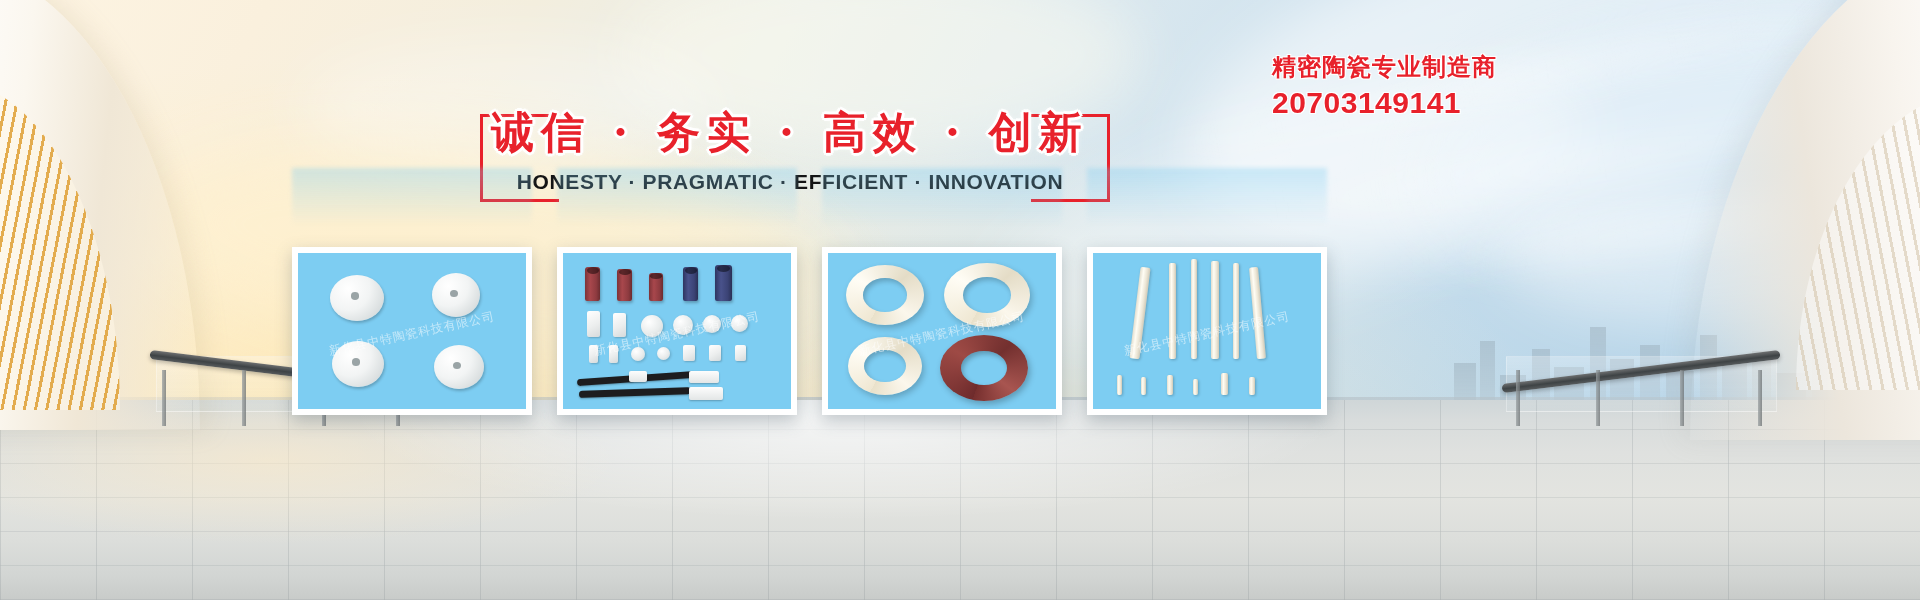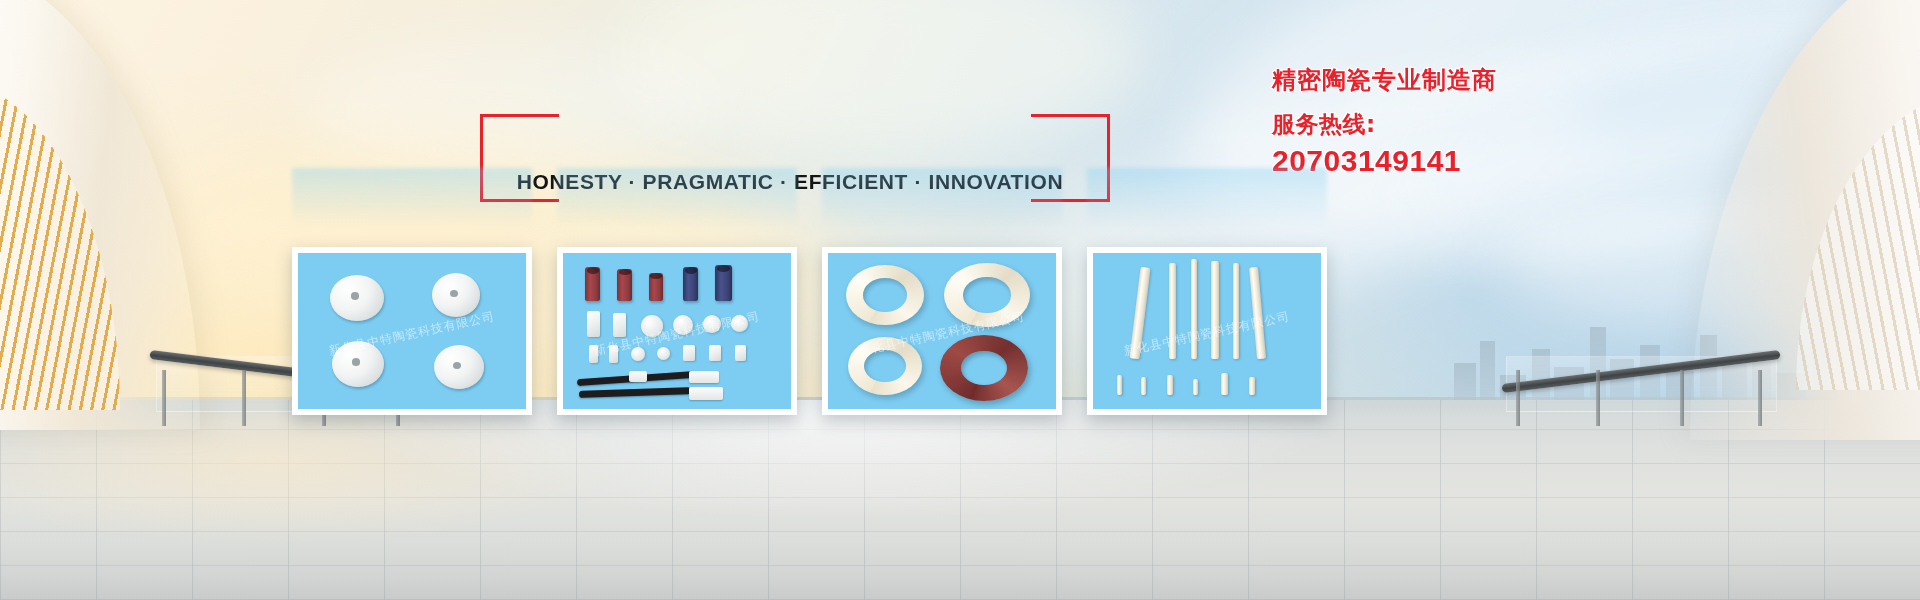--- a/index.html
+++ b/index.html
@@ -201,21 +201,20 @@
     color: #e8212b;
     text-align: left;
   }
   .contact-title {
     font-family: "DejaVu Sans", "Liberation Sans", sans-serif;
     font-size: 24px;
     font-weight: 700;
     letter-spacing: 1px;
     line-height: 1.25;
     text-shadow: 1px 1px 0 #fff, -1px 1px 0 #fff, 1px -1px 0 #fff, -1px -1px 0 #fff;
-    margin-top: 13px;
   }
   .contact-label {
     margin-top: 14px;
     font-family: "DejaVu Sans", "Liberation Sans", sans-serif;
     font-size: 23px;
     font-weight: 700;
     letter-spacing: 0.5px;
     text-shadow: 1px 1px 0 #fff, -1px 1px 0 #fff, 1px -1px 0 #fff, -1px -1px 0 #fff;
   }
   .contact-phone {
@@ -394,26 +393,26 @@
     <div class="bar" style="top:10px;"></div>
     <div class="post" style="left:16px;"></div>
     <div class="post" style="left:96px;"></div>
     <div class="post" style="left:180px;"></div>
     <div class="post" style="left:258px;"></div>
   </div>
 
   <div class="slogan-wrap">
     <div class="bracket bracket-left"></div>
     <div class="bracket bracket-right"></div>
+    <div class="slogan-cn">诚信 · 务实 · 高效 · 创新</div>
     <div class="slogan-en">HONESTY · PRAGMATIC · EFFICIENT · INNOVATION</div>
   </div>
 
   <div class="contact">
     <div class="contact-title">精密陶瓷专业制造商</div>
-    <div class="contact-label">服务热线:</div>
     <div class="contact-phone">20703149141</div>
   </div>
 
   <div class="panels">
 
     <div class="panel">
       <div class="panel-inner">
         <div class="sh cap" style="left:32px;top:22px;width:54px;height:46px;"></div>
         <div class="sh cap" style="left:134px;top:20px;width:48px;height:44px;"></div>
         <div class="sh cap" style="left:34px;top:88px;width:52px;height:46px;"></div>

